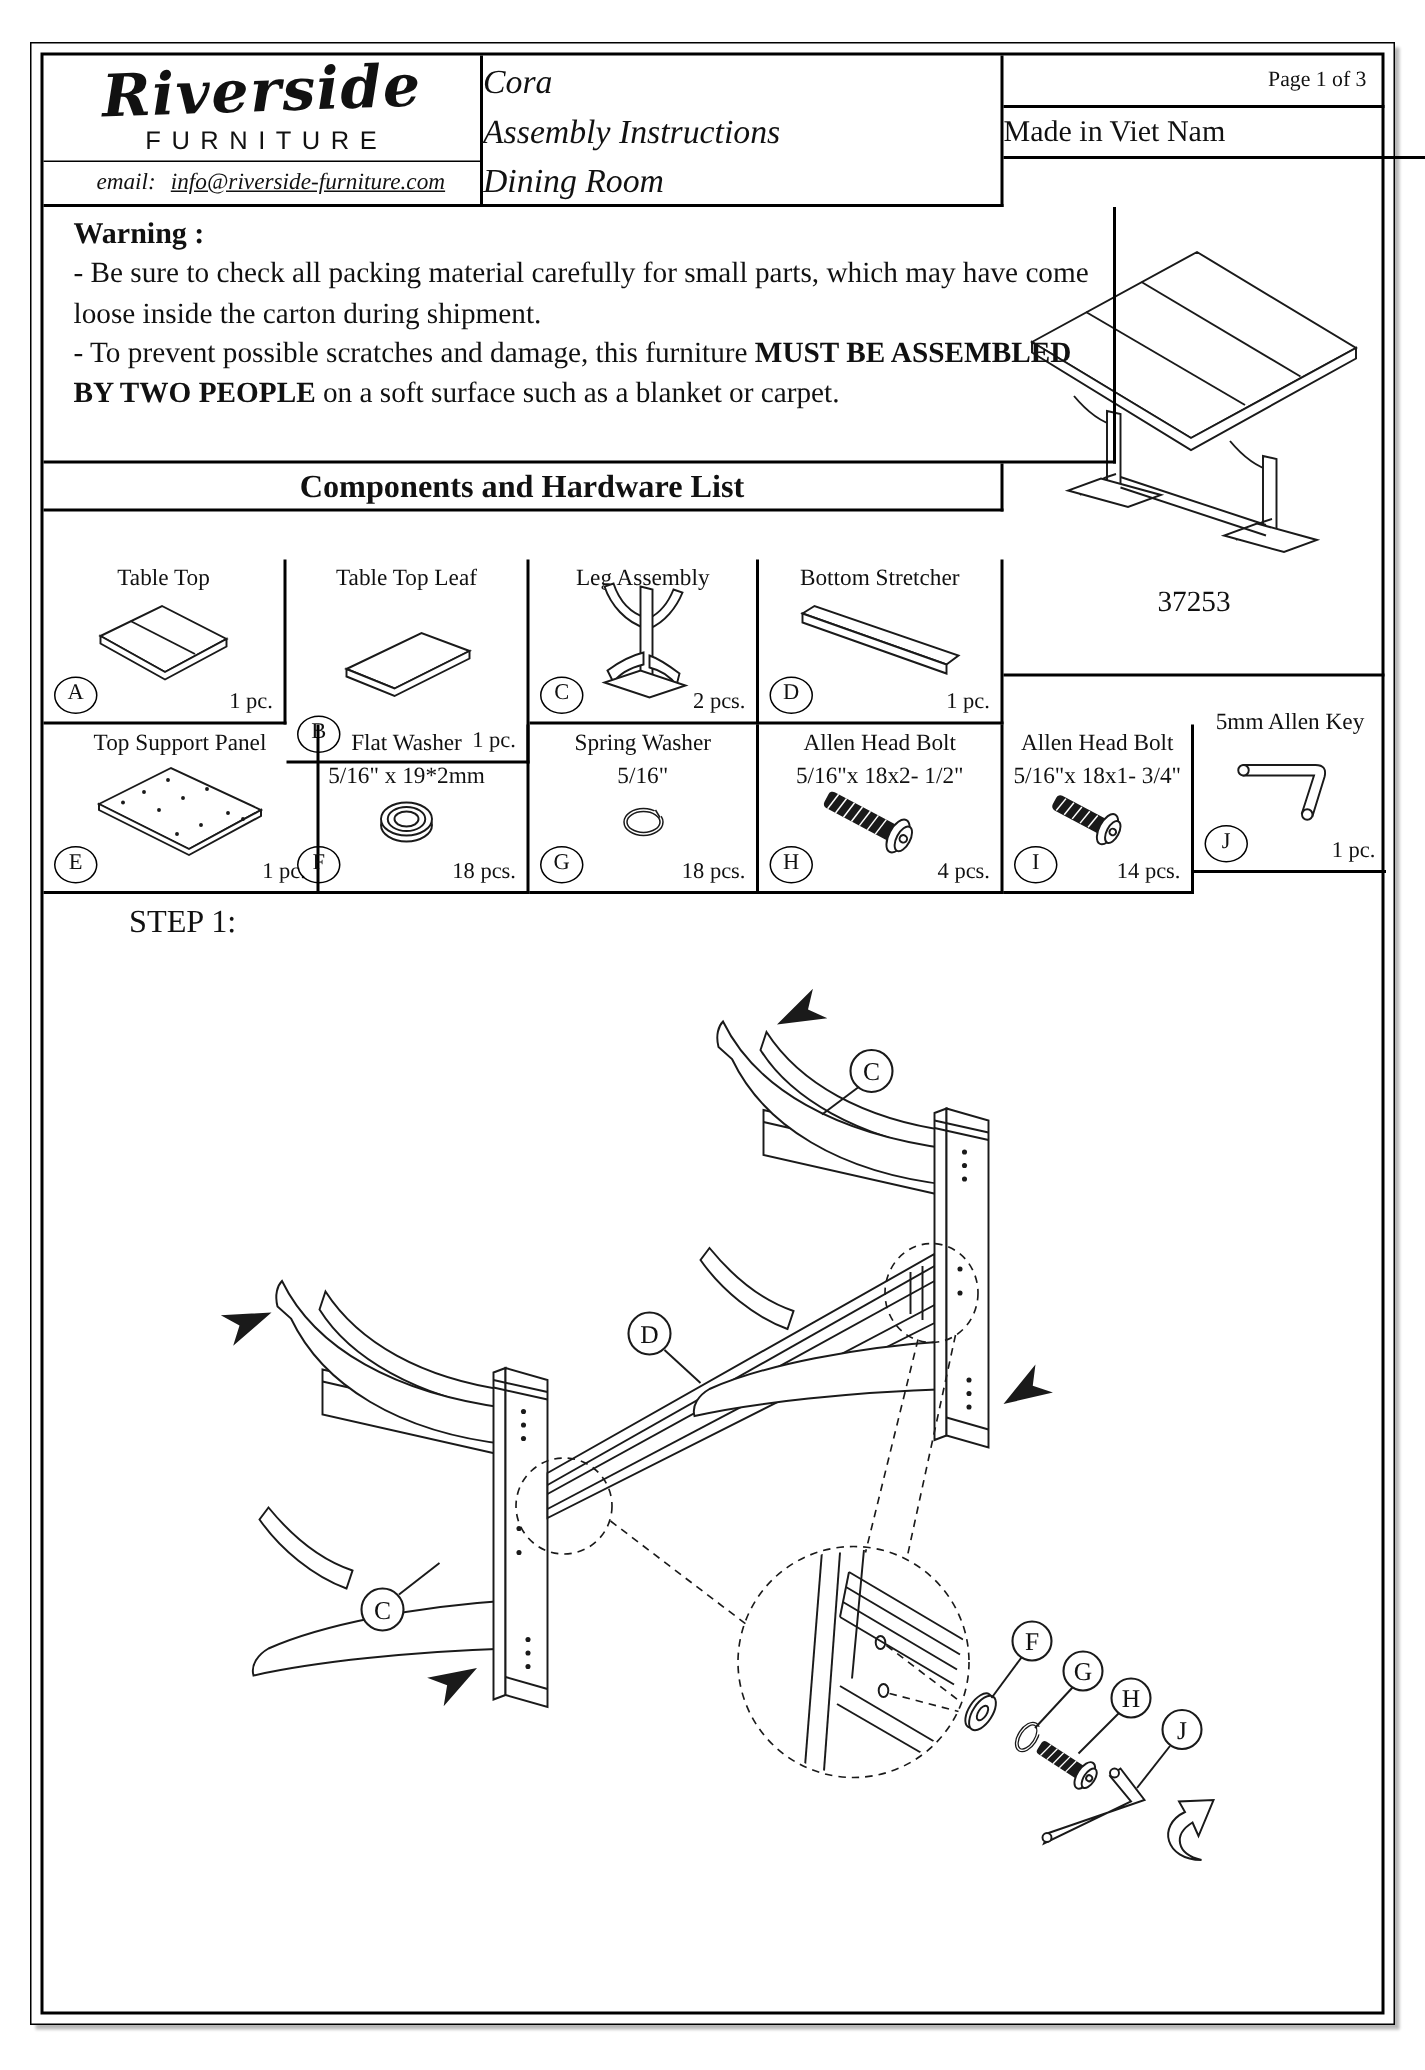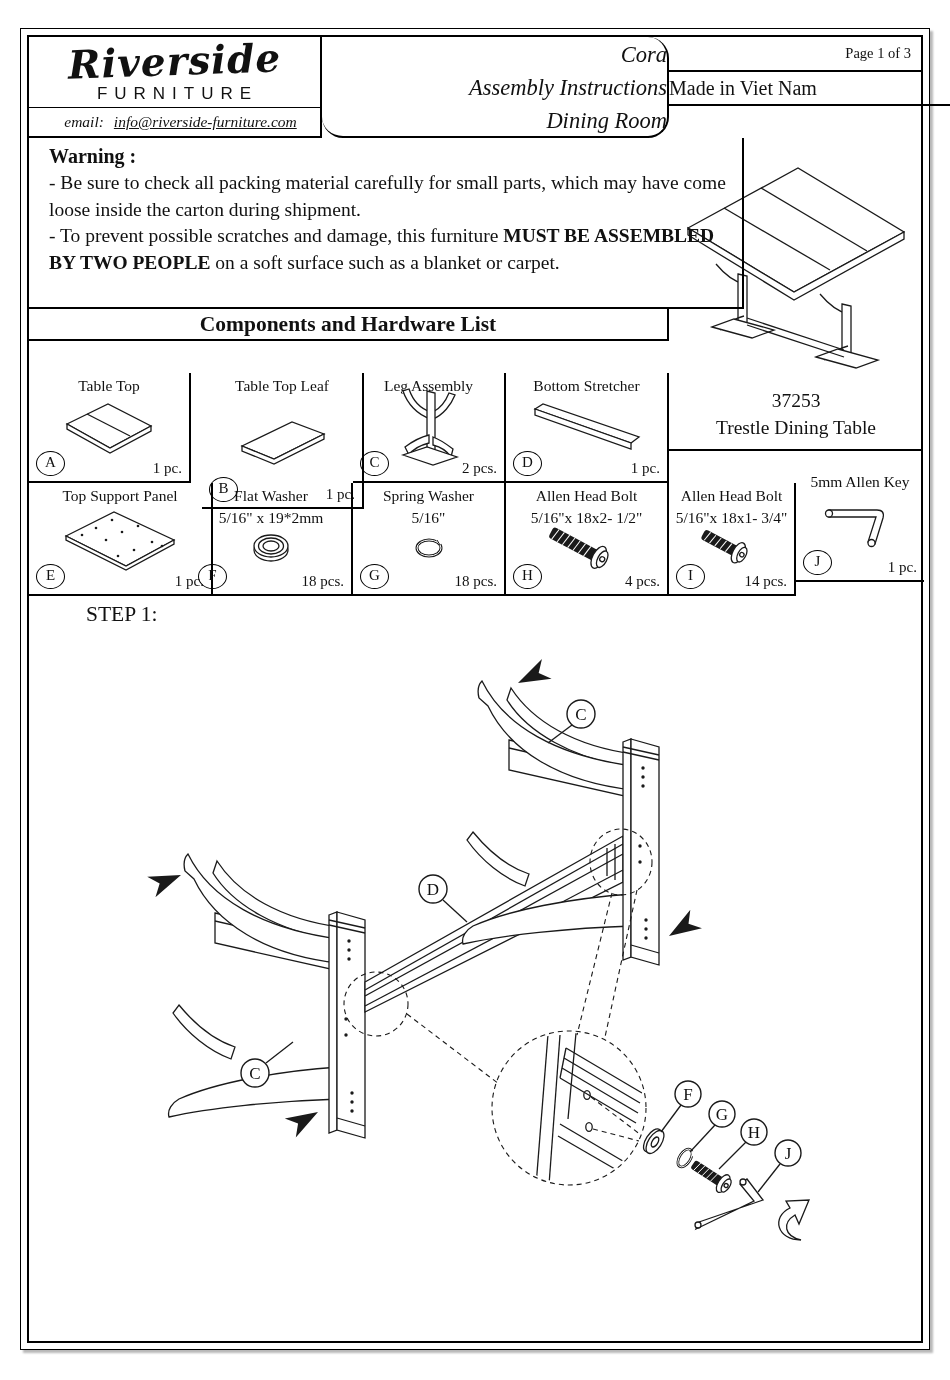--- a/index.html
+++ b/index.html
@@ -15,22 +15,22 @@
   
   #h-left{left:0;top:0;width:293px;height:101px;}
   .logo-script{font-family:"DejaVu Serif",serif;font-style:italic;font-weight:bold;
                font-size:39px;text-align:center;line-height:44px;margin-top:2px;
                transform:rotate(-2deg);letter-spacing:1px;}
   .logo-sub{font-family:"Liberation Sans",sans-serif;font-size:17px;letter-spacing:7px;
             text-align:center;line-height:22px;margin-left:6px;}
   .email-row{position:absolute;left:0;right:0;bottom:0;height:28px;border-top:1.5px solid #000;
              font-style:italic;font-size:15.5px;line-height:27px;text-align:center;padding-left:12px;}
   .email-addr{text-decoration:underline;margin-left:10px;}
-  #h-center{left:293px;top:0;width:347px;height:101px;text-align:right;
-            font-style:italic;font-size:22.5px;line-height:33px;padding-top:1px;border-radius:21px;}
+  #h-center{left:293px;top:0;width:347px;height:101px;text-align:left;
+            font-style:italic;font-size:22.5px;line-height:33px;padding-top:1px;}
   #h-right-top{left:640px;top:0;width:254px;height:35px;font-size:14.5px;line-height:33px;
                text-align:right;padding-right:12px;}
   #h-right-made{left:640px;top:35px;width:292px;height:34px;font-size:20px;line-height:32px;
                 text-align:left;}
 
   
   #right-panel{left:640px;top:69px;width:254px;height:345px;text-align:center;}
   #right-panel .model-txt{font-size:19.5px;line-height:25px;margin-top:2px;}
 
   
@@ -96,21 +96,20 @@
         <path class="ln" d="M44,206 C52,198 60,194 68,192"></path>
         <polygon class="fw" points="36,203 76,214 98,206 58,195"></polygon>
         <path class="ln" d="M144,170 C154,182 164,188 172,190"></path>
         <polygon class="fw" points="166,180 175,182 175,236 166,234"></polygon>
         <path class="ln" d="M148,236 C156,228 164,224 172,222"></path>
         <polygon class="fw" points="140,233 180,244 202,236 162,225"></polygon>
         <line class="ln" x1="71" y1="194" x2="168" y2="226"></line>
         <line class="ln" x1="71" y1="201" x2="168" y2="233"></line>
       </svg>
       <div class="model-txt">37253</div>
-      <div class="model-txt">Trestle Dining Table</div>
     </div>
 
     <div id="warning" class="abs cell-line-r cell-line-b">
       <div class="w-head">Warning :</div>
       <div><span>- Be sure to check all packing material carefully for small parts, which may have come loose inside the carton during shipment.</span><br>
         <span>- To prevent possible scratches and damage, this furniture </span><span class="b">MUST BE ASSEMBLED BY TWO PEOPLE</span><span> on a soft surface such as a blanket or carpet.</span>
       </div>
     </div>
 
     <div id="comp-heading" class="abs cell-line-r cell-line-b">Components and Hardware List</div>
@@ -120,21 +119,21 @@
       <div class="cicon">
           <svg width="96" height="62" viewBox="0 0 96 62">
         <polygon class="fw" points="6,28 47,8 90,30 49,52"></polygon>
         <line class="ln" x1="26" y1="18" x2="69" y2="40"></line>
         <polygon class="fw" points="6,28 49,52 90,30 90,35 49,57 6,33"></polygon>
       </svg>
         </div>
       <div class="badge">A</div>
       <div class="qty">1 pc.</div>
     </div>
-    <div class="cell" style="left:173px;top:304px;width:162px;height:136px">
+    <div class="cell" style="left:162px;top:304px;width:162px;height:136px">
       <div class="cname">Table Top Leaf</div>
       <div class="cicon">
           <svg width="96" height="56" viewBox="0 0 96 56">
         <polygon class="fw" points="8,34 58,10 90,22 40,47"></polygon>
         <polygon class="fw" points="8,34 40,47 90,22 90,27 40,52 8,39"></polygon>
       </svg>
         </div>
       <div class="badge">B</div>
       <div class="qty">1 pc.</div>
     </div>

